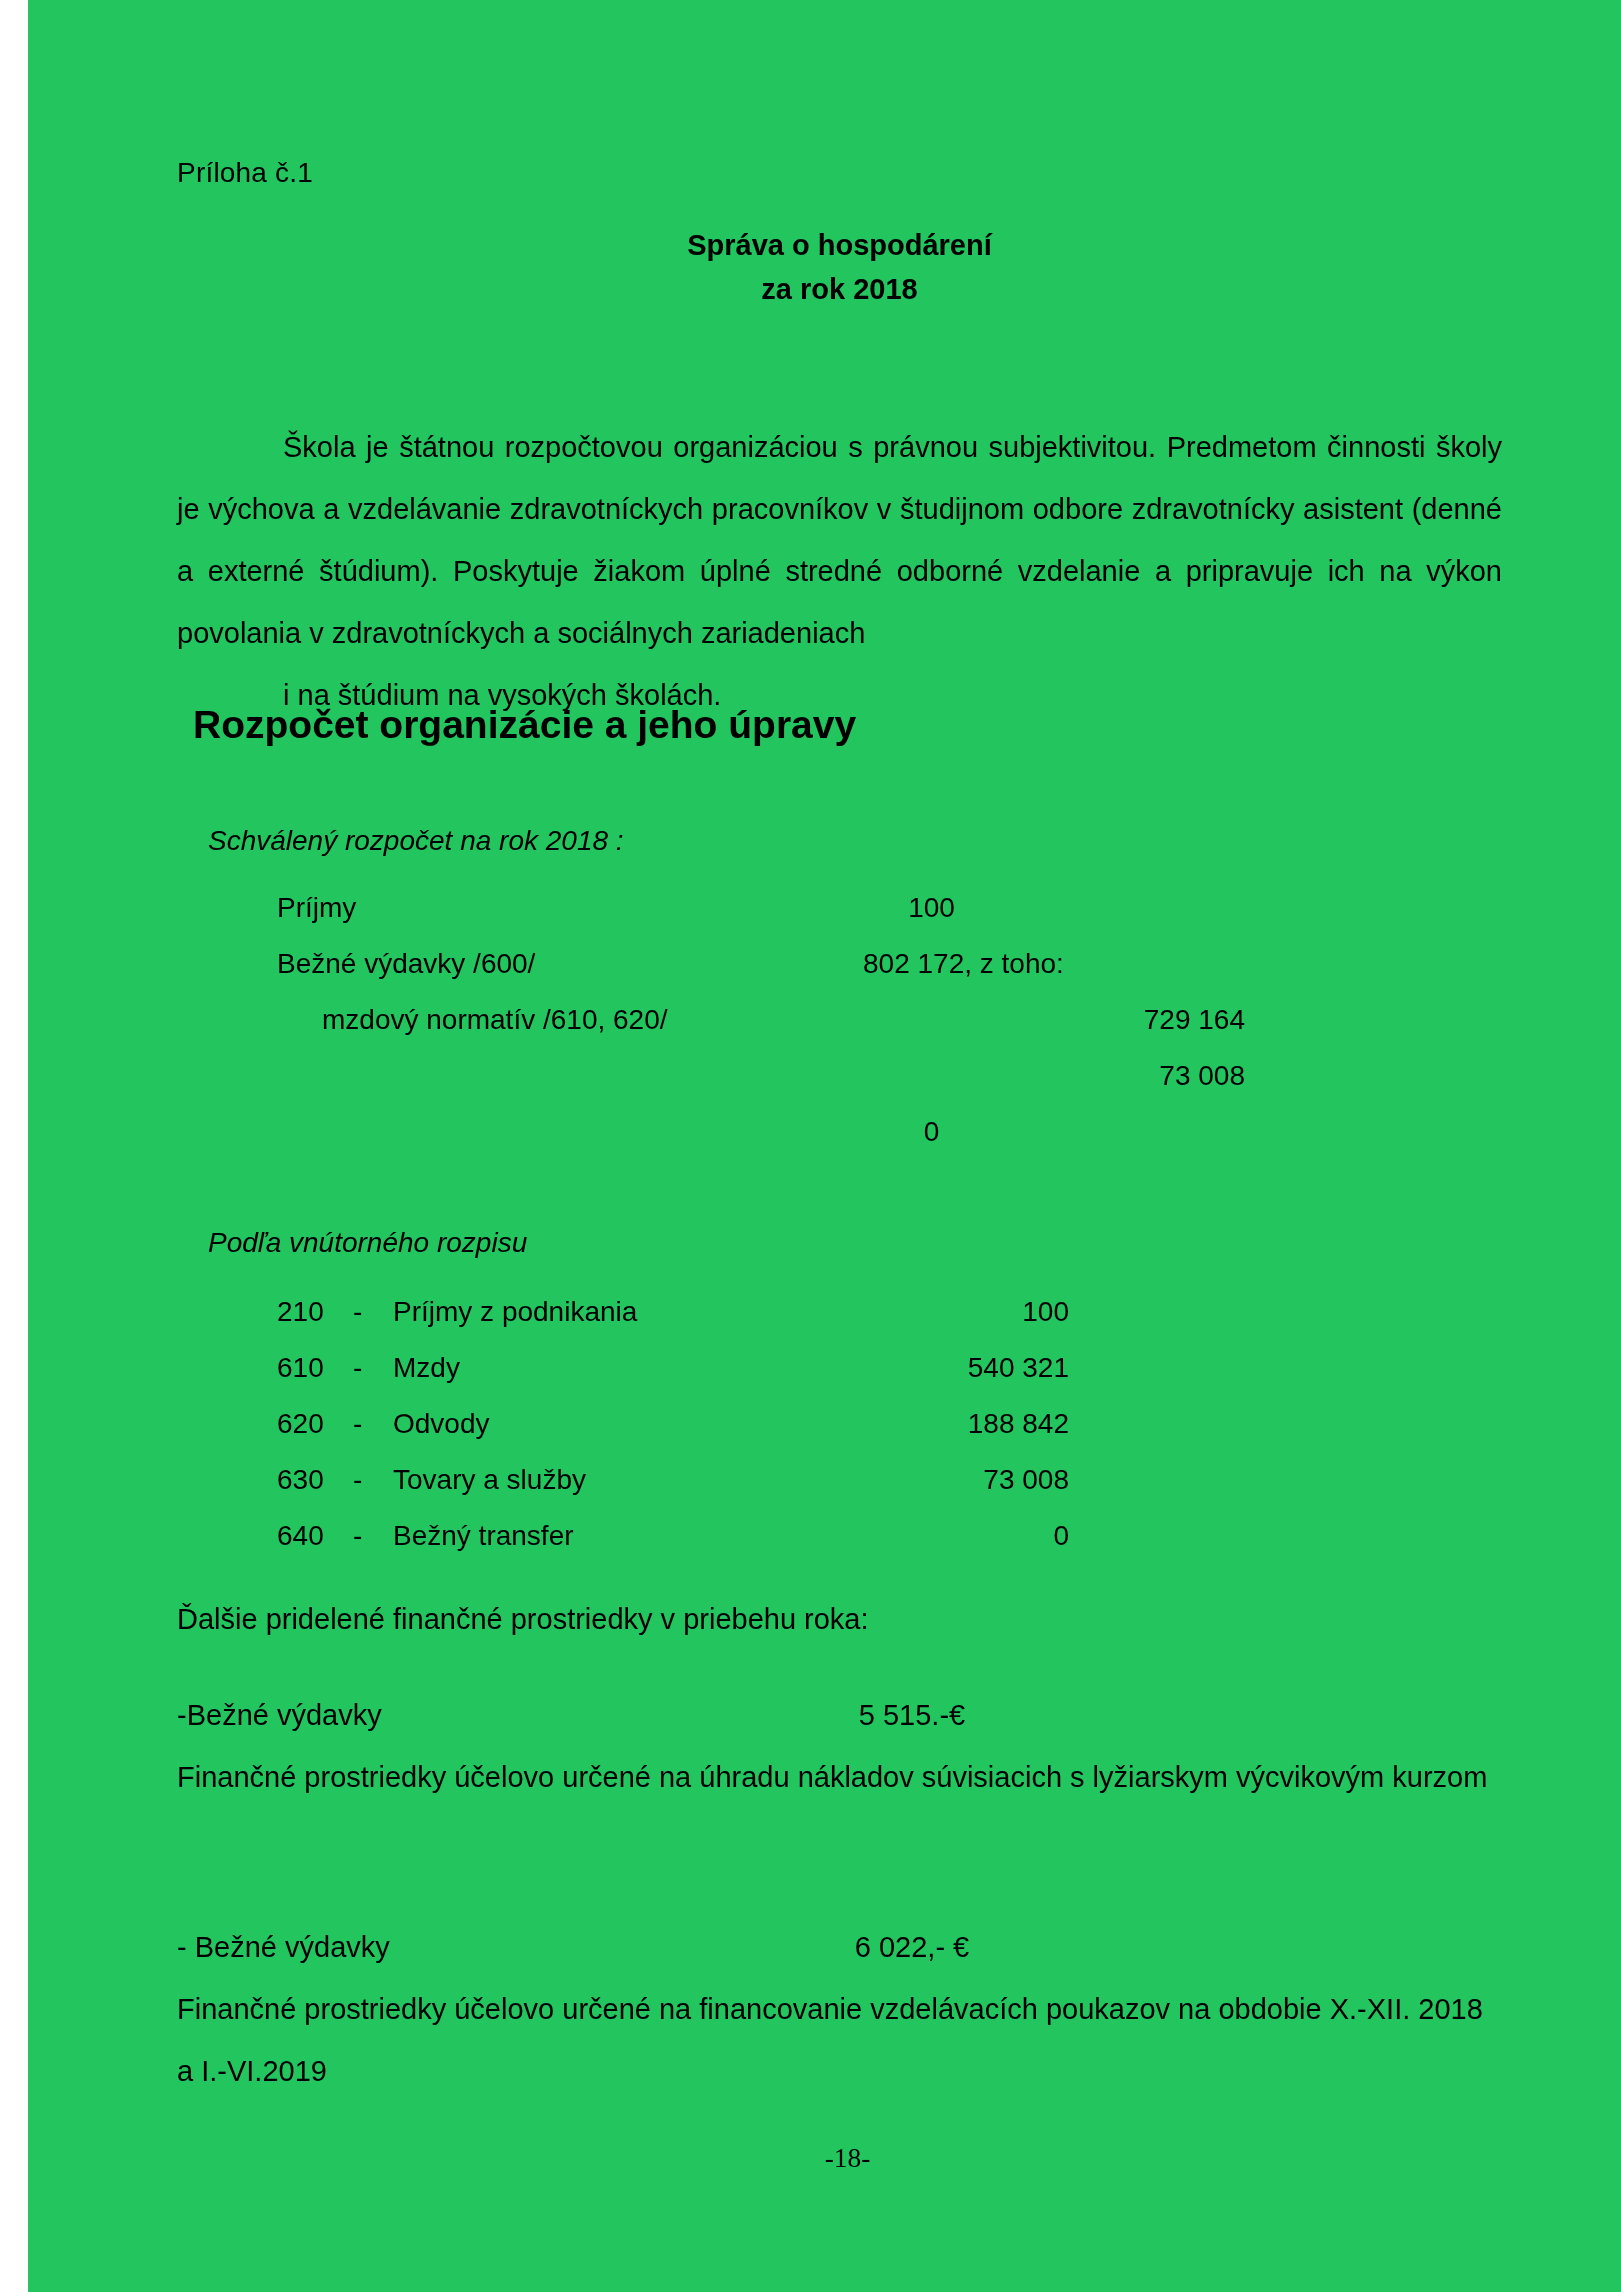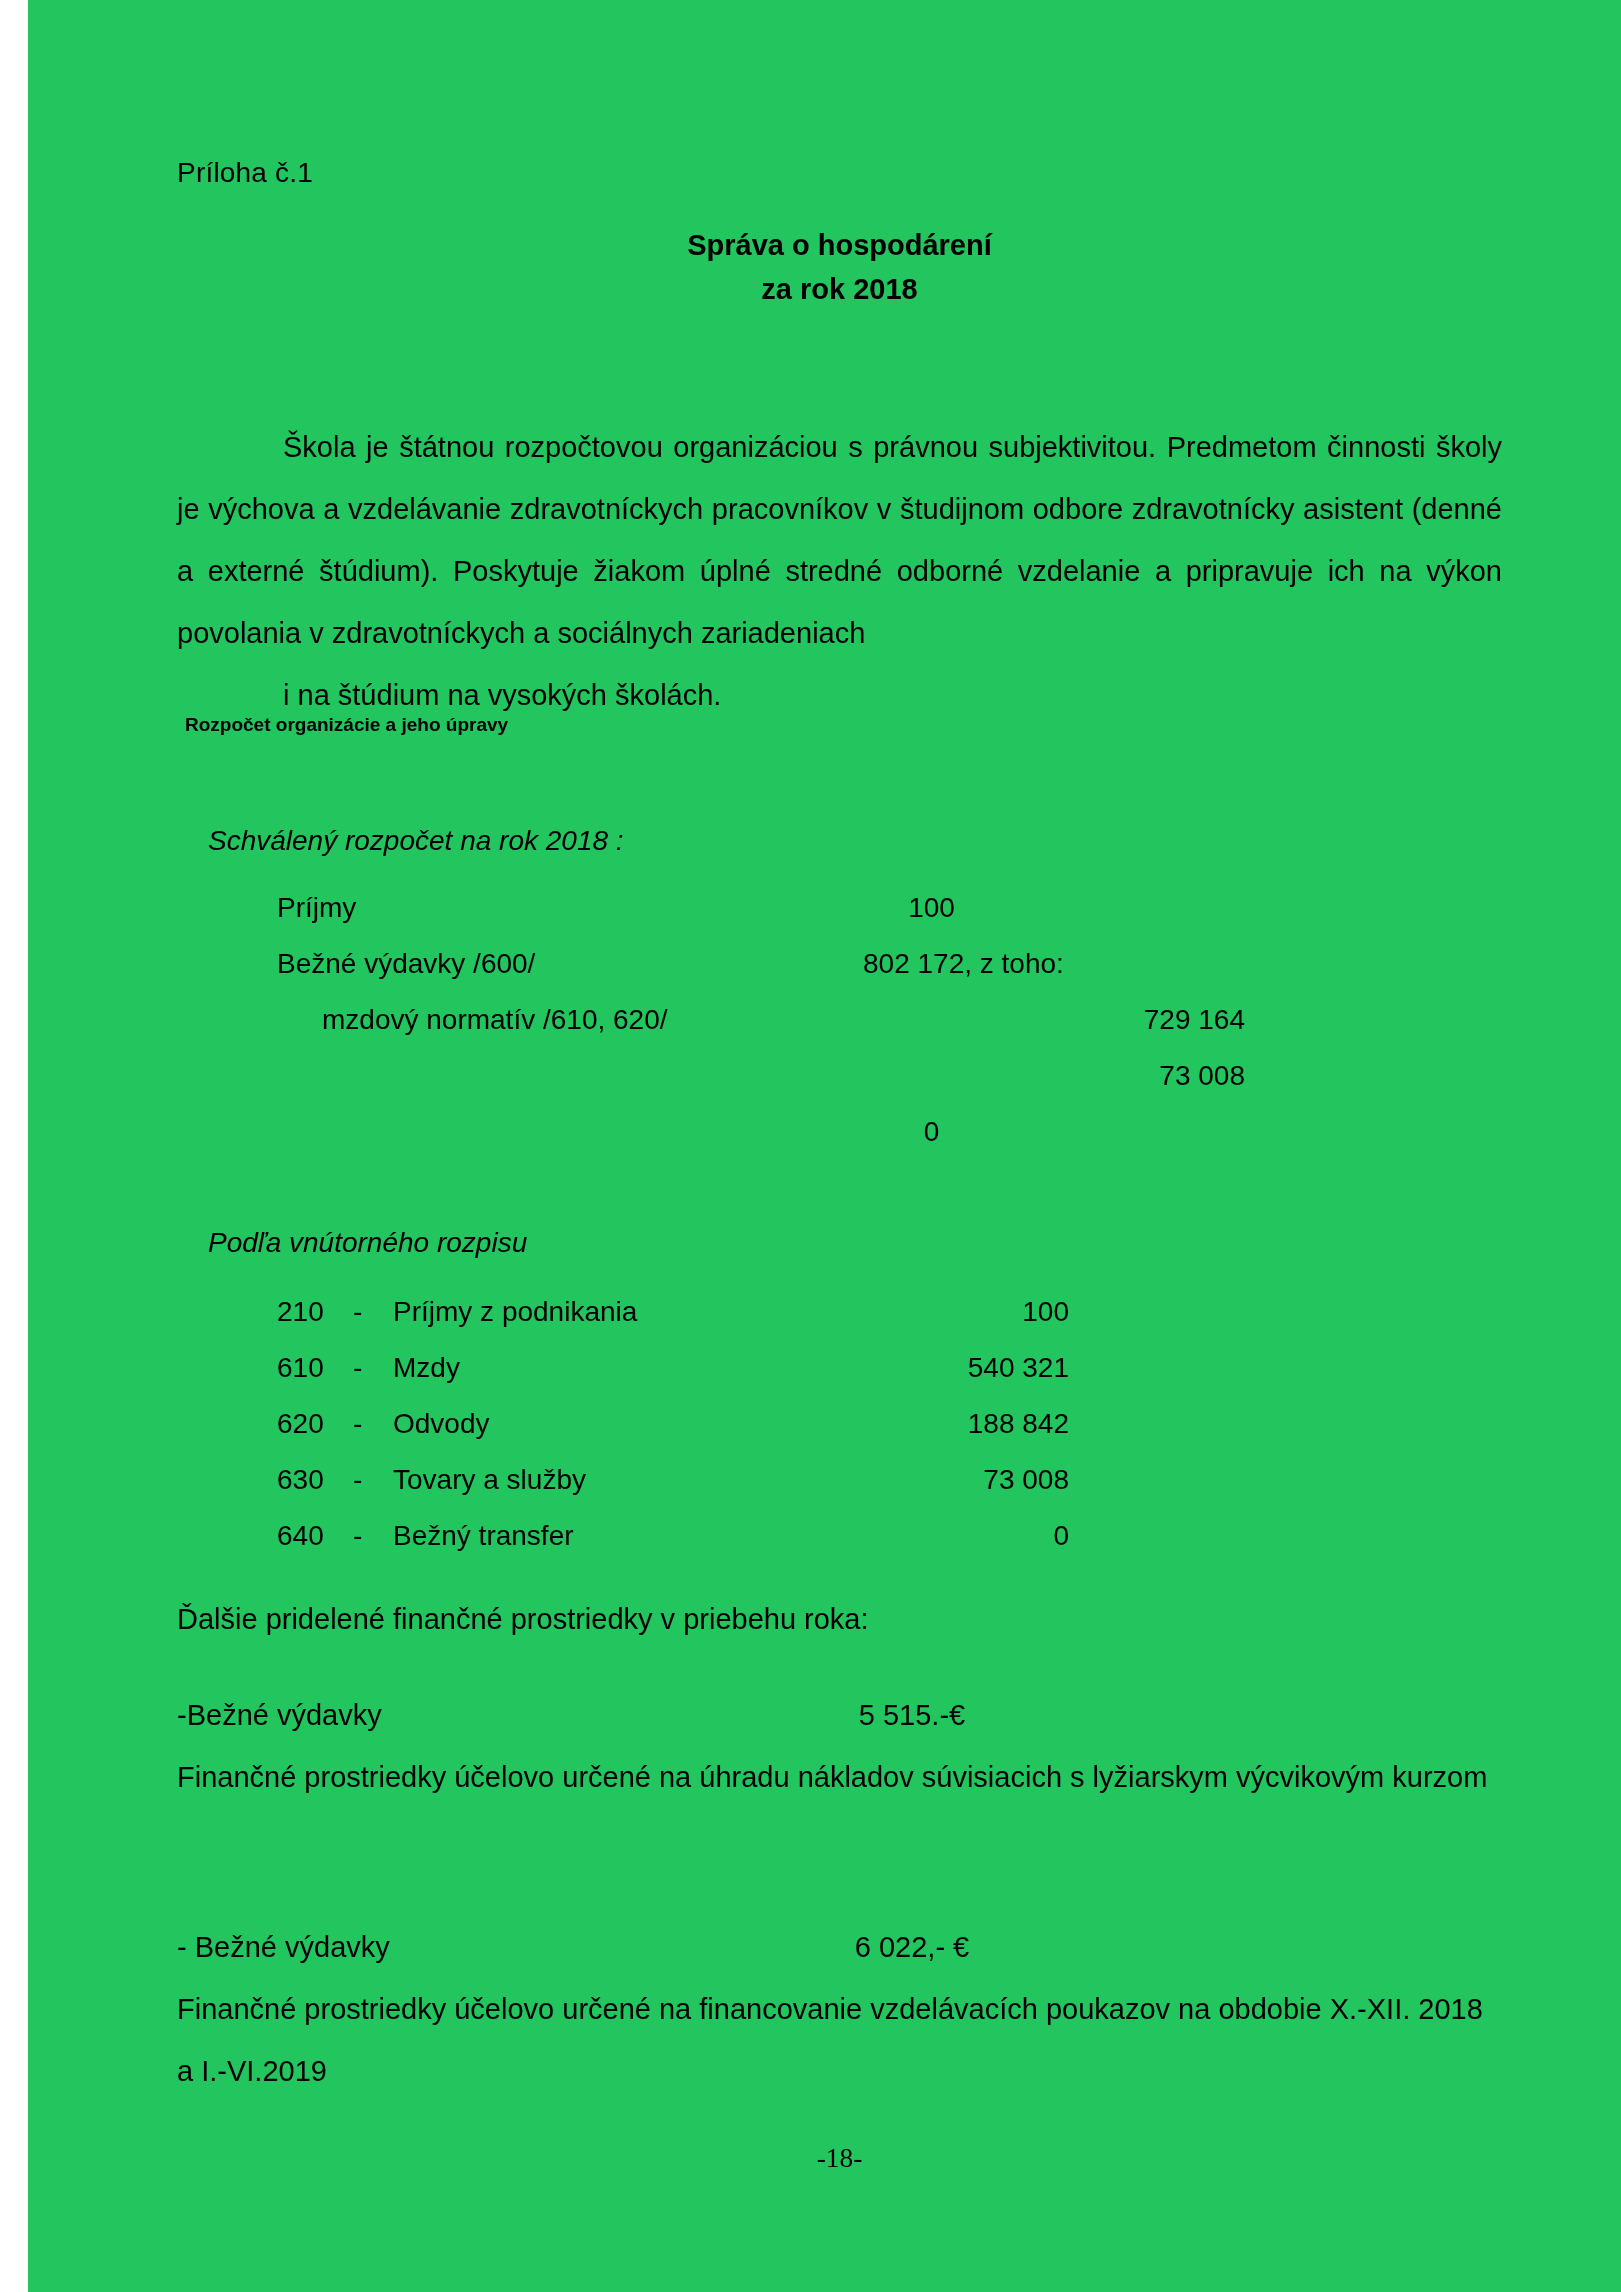--- a/index.html
+++ b/index.html
@@ -54,24 +54,24 @@
     font-size: 29px;
     line-height: 62px;
     text-align: justify;
     text-justify: inter-word;
     text-indent: 106px;
   }
   .intro .lastline { display: block; }
 
   .section-heading {
     position: absolute;
-    left: 8px;
+    left: 16px;
     top: 706px;
     font-weight: bold;
-    font-size: 19px;
+    font-size: 39px;
     line-height: 37px;
   }
 
   .sub-italic {
     position: absolute;
     font-style: italic;
     font-size: 28px;
     line-height: 35px;
     text-align: center;
   }
@@ -141,21 +141,21 @@
   .p-item1-txt { top: 1746px; }
   .p-item2-line{ top: 1916px; }
   .p-item2-txt { top: 1978px; }
 
   .money-line { position: relative; white-space: nowrap; }
   .money-line .ml-label { position: absolute; left: 0; top: 0; }
   .money-line .ml-amount { position: absolute; left: 588px; top: 0; width: 294px; text-align: center; }
 
   .footer {
     position: absolute;
-    left: 0;
+    left: 8px;
     top: 2143px;
     width: 1325px;
     text-align: center;
     font-family: "Liberation Serif", serif;
     font-size: 27.4px;
   }
 </style>
 </head>
 <body>
 

